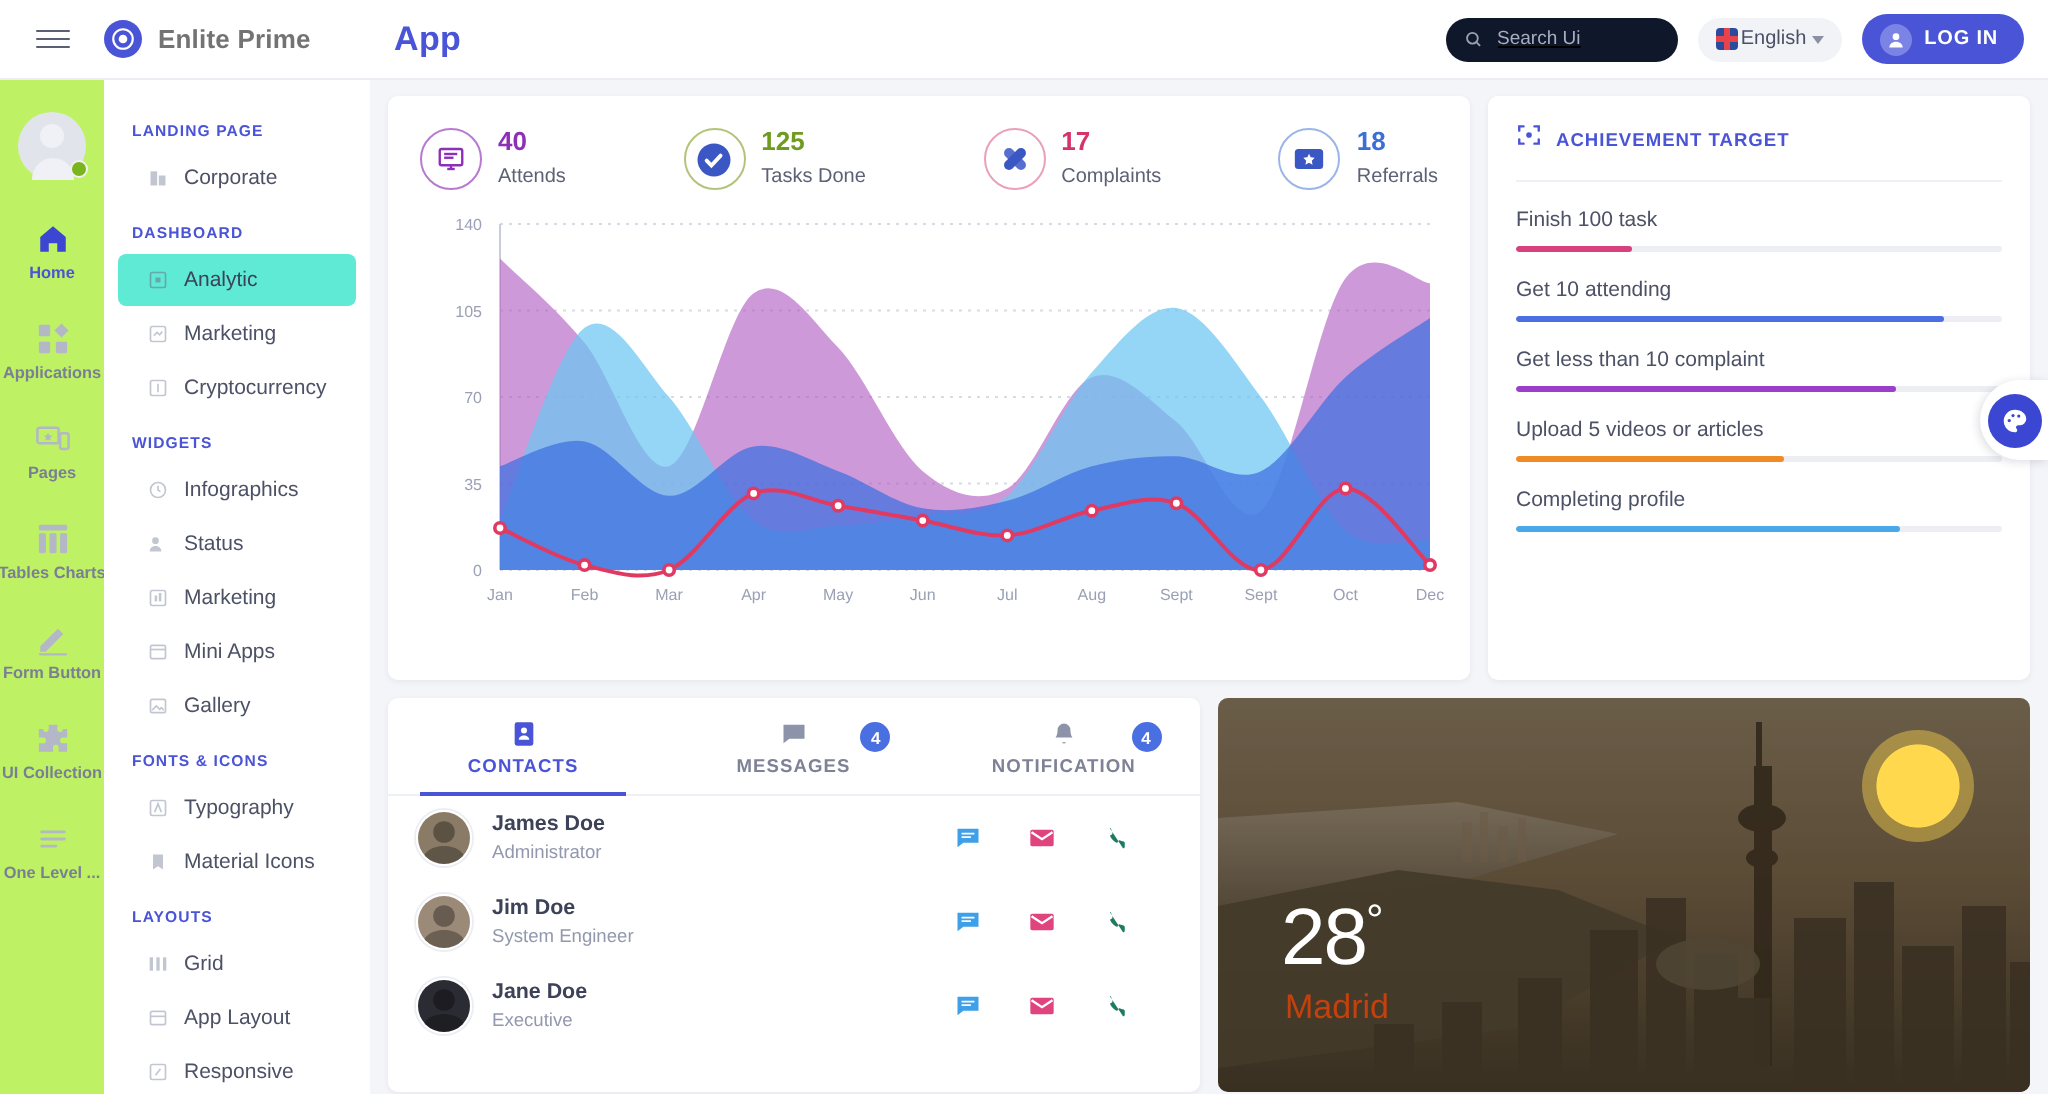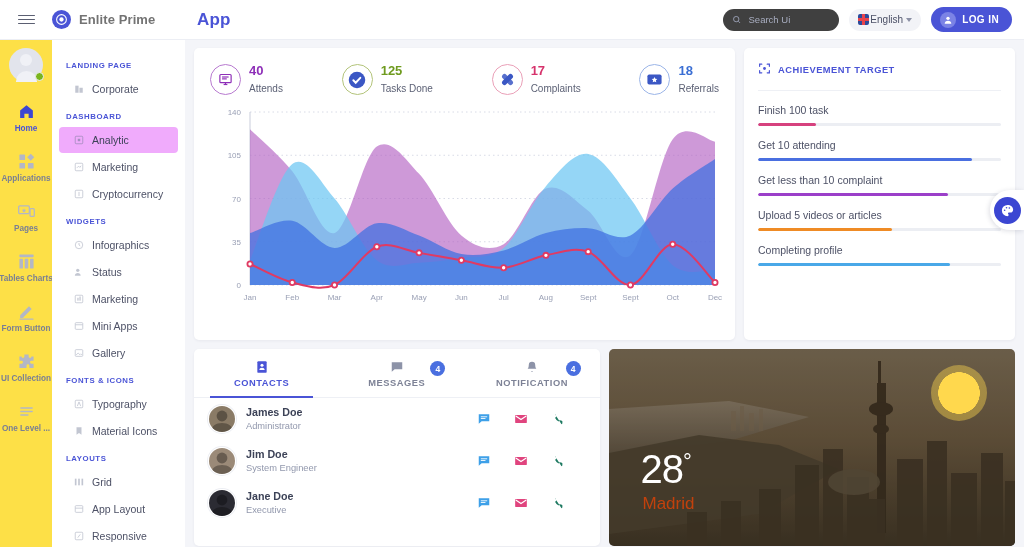--- a/index.html
+++ b/index.html
@@ -16,22 +16,22 @@
     position: relative; z-index: 30; border-bottom: 1px solid #eceef4;
   }
   .hamburger { width: 52px; display: flex; align-items: center; justify-content: center; cursor: pointer; }
   .hamburger span { display: block; width: 17px; height: 1.6px; background: #5b5f72; margin: 2.4px 0; border-radius: 2px; }
   .brand { display: flex; align-items: center; gap: 8px; width: 137px; }
   .brand-logo { width: 19px; height: 19px; border-radius: 50%; background: #4a54d6; display: flex; align-items: center; justify-content: center; color: #fff; font-size: 11px; font-weight: 700; }
   .brand-name { font-size: 13px; font-weight: 700; color: #737373; letter-spacing: .1px; }
   .app-title { font-size: 17px; font-weight: 700; color: #4a54d6; margin-left: 8px; letter-spacing: .2px; }
   .topbar-right { margin-left: auto; display: flex; align-items: center; gap: 10px; padding-right: 12px; }
   .search-box {
-    width: 116px; height: 22px; background: #404040; border-radius: 11px;
-    display: flex; align-items: center; padding: 0 9px; gap: 7px;
+    width: 116px; height: 22px; background: #0f172a; border-radius: 11px;
+    display: flex; align-items: center; padding: 0 9px; gap: 7px; text-decoration: underline;
   }
   .search-box input {
     border: none; background: transparent; outline: none; font-size: 9.5px;
     color: #9aa0b5; width: 100%; font-family: "Liberation Sans", sans-serif;
   }
   .search-box input::placeholder { color: #a8adc0; }
   .lang {
     height: 22px; background: #f2f3f7; border-radius: 11px; display: flex;
     align-items: center; gap: 1px; padding: 0 9px; font-size: 10px; color: #4b5066; cursor: pointer;
   }
@@ -44,21 +44,21 @@
     height: 25px; background: #4a54d6; color: #fff; border-radius: 13px;
     display: flex; align-items: center; gap: 6px; padding: 0 13px 0 9px;
     font-size: 10px; font-weight: 700; letter-spacing: .4px; cursor: pointer; border: none;
     font-family: "Liberation Sans", sans-serif;
   }
   .login-avatar { width: 16px; height: 16px; border-radius: 50%; background: #7b83e5; display: flex; align-items: center; justify-content: center; }
 
   
   .rail {
     position: absolute; left: 0; top: 40px; width: 52px; height: 507px;
-    background: #fde047; padding-top: 8px; overflow: hidden;
+    background: #bef264; padding-top: 16px; overflow: hidden;
   }
   .rail-avatar { width: 34px; height: 34px; margin: 0 auto 10px; position: relative; }
   .rail-avatar-circle {
     width: 34px; height: 34px; border-radius: 50%; background: #e2e4ec;
     display: flex; align-items: flex-end; justify-content: center; overflow: hidden;
   }
   .rail-avatar-head { width: 12px; height: 12px; border-radius: 50%; background: #f0f1f6; position: absolute; top: 6px; left: 11px; }
   .rail-avatar-body { width: 21px; height: 11px; border-radius: 11px 11px 0 0; background: #f0f1f6; position: absolute; bottom: 0; left: 6.5px; }
   .online-dot { width: 9px; height: 9px; border-radius: 50%; background: #7ab51d; position: absolute; right: -1px; bottom: 1px; border: 1.5px solid #f0f1f6; }
   .rail-item {
@@ -72,21 +72,21 @@
   
   .menu {
     position: absolute; left: 52px; top: 40px; width: 133px; height: 507px;
     background: #fff; overflow: hidden; padding-top: 12px;
   }
   .menu-section { font-size: 7.8px; font-weight: 700; color: #4a54d6; letter-spacing: .55px; padding: 9px 0 5px 14px; }
   .menu-item {
     display: flex; align-items: center; gap: 8px; height: 26px; margin: 1px 7px;
     padding-left: 14px; border-radius: 4px; cursor: pointer;
   }
-  .menu-item.active { background: #f0abfc; }
+  .menu-item.active { background: #5eead4; }
   .menu-item .mi-icon { width: 11px; height: 11px; opacity: .55; display: flex; align-items: center; justify-content: center; }
   .menu-item .mi-label { font-size: 10.5px; color: #4d5166; }
   .menu-item.active .mi-label { color: #3c4257; }
 
   
   .main { position: absolute; left: 185px; top: 40px; width: 839px; height: 507px; padding: 8px 0 0 0; }
 
   .card { background: #fff; border-radius: 5px; box-shadow: 0 1px 3px rgba(30,35,70,.06); }
 
   .top-row { display: flex; gap: 9px; padding: 0 9px; }

